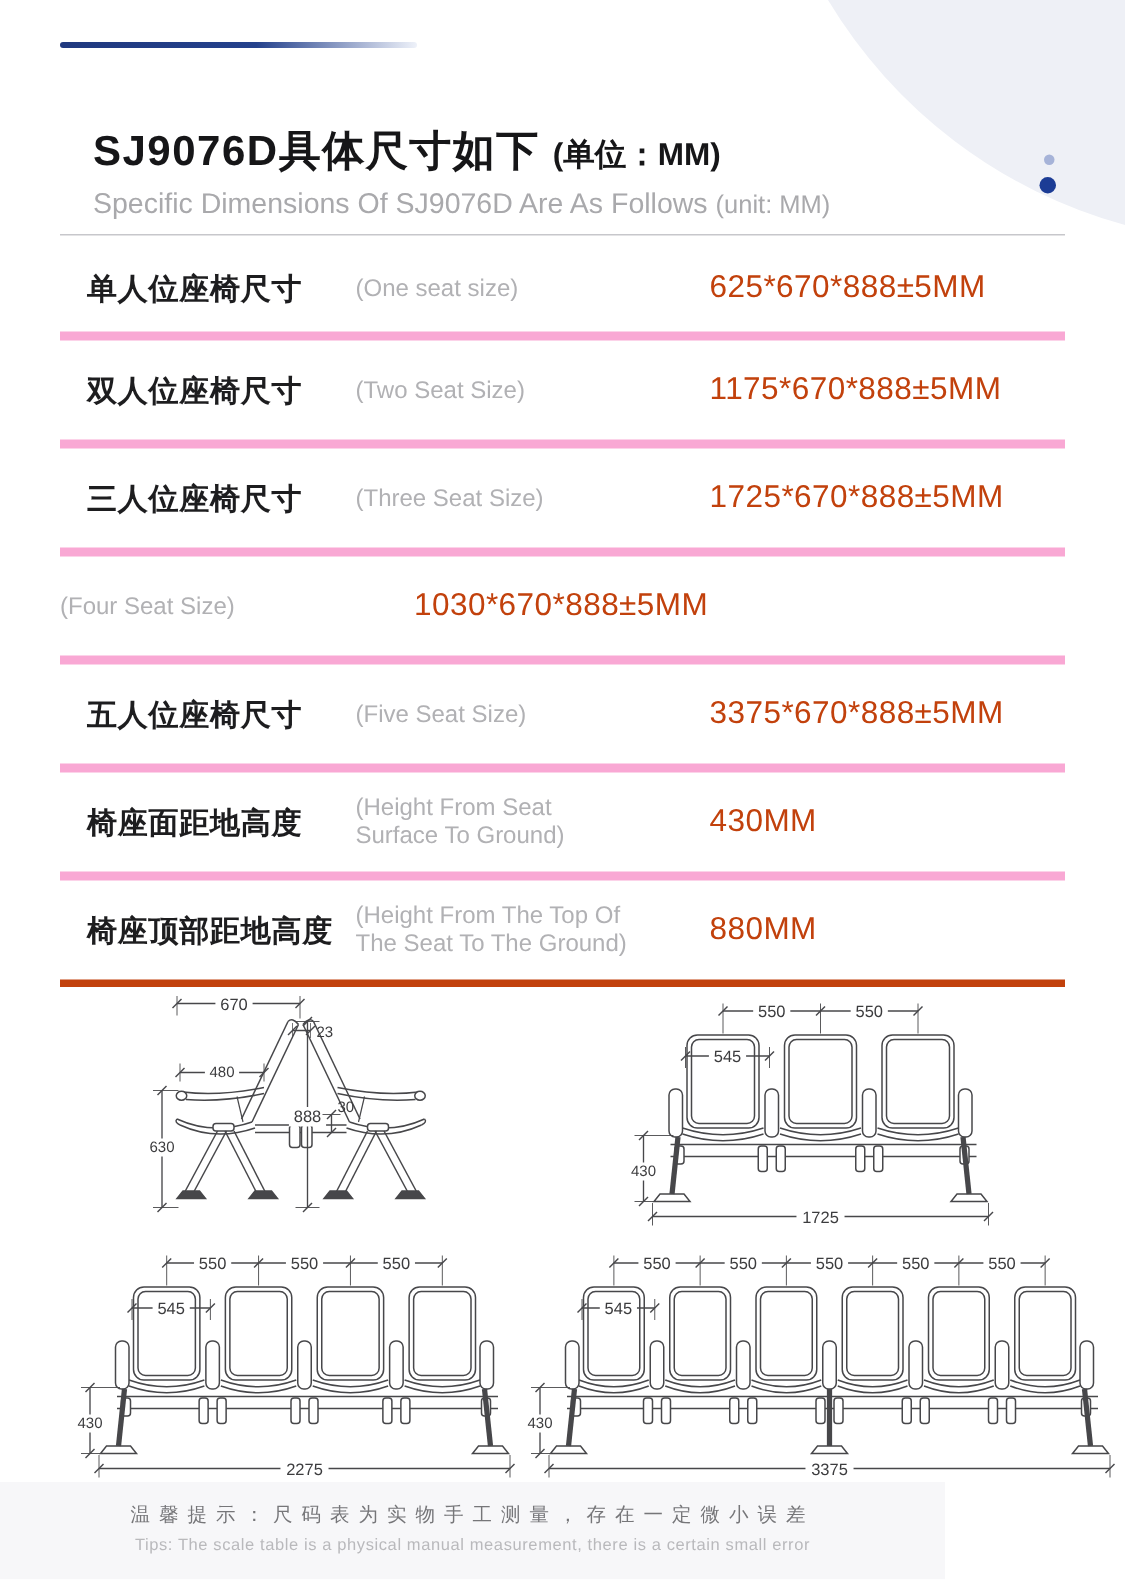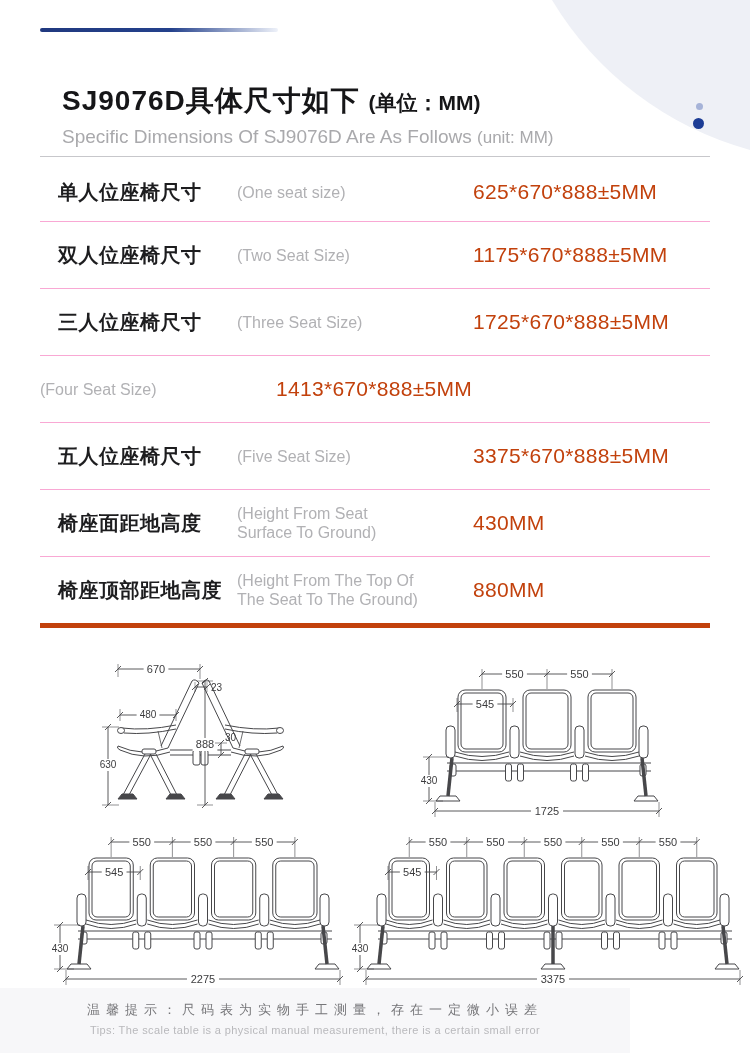--- a/index.html
+++ b/index.html
@@ -12,21 +12,21 @@
         color:#161618;letter-spacing:1px;white-space:nowrap;}
   .title .unit{font-size:21px;letter-spacing:0;text-align:right;}
   .subtitle{position:absolute;left:62px;top:126px;font-size:19px;color:#a9a9ac;white-space:nowrap;}
   .subtitle .sub-unit{font-size:17px;}
   .header-divider{position:absolute;left:40px;top:156px;width:670px;height:1px;background:#c7c7cb;}
   .dot{position:absolute;border-radius:50%;}
   .dot-light{left:696px;top:103px;width:7px;height:7px;background:#a6b3d8;}
   .dot-dark{left:693px;top:118px;width:11px;height:11px;background:#1c3c95;}
 
   .spec-table{position:absolute;left:40px;top:163px;width:670px;}
-  .spec-row{display:flex;align-items:center;height:66px;border-bottom:1px solid #f9a8d4;}
+  .spec-row{display:flex;align-items:center;height:66px;border-bottom:6px solid #f9a8d4;}
   .spec-row.first{height:58px;}
   .spec-row.last{border-bottom:5px solid #c2410c;}
   .c-cn{flex:0 0 179px;padding-left:18px;font-size:20px;font-weight:700;color:#1d1d1f;
         letter-spacing:0.5px;white-space:nowrap;}
   .c-en{flex:0 0 236px;font-size:16px;color:#b1b1b4;line-height:19px;white-space:pre-line;}
   .c-val{flex:1;font-size:21px;color:#c2410c;letter-spacing:0.3px;white-space:nowrap;}
 
   .drawing{position:absolute;}
   #svg-side{left:88px;top:657px;}
   #svg-three{left:413px;top:660px;}
@@ -67,21 +67,21 @@
       <div class="c-en">(Two Seat Size)</div>
       <div class="c-val">1175*670*888±5MM</div>
     </div>
     <div class="spec-row">
       <div class="c-cn">三人位座椅尺寸</div>
       <div class="c-en">(Three Seat Size)</div>
       <div class="c-val">1725*670*888±5MM</div>
     </div>
     <div class="spec-row">
       <div class="c-en">(Four Seat Size)</div>
-      <div class="c-val">1413*670*888±5MM</div>
+      <div class="c-val">1030*670*888±5MM</div>
     </div>
     <div class="spec-row">
       <div class="c-cn">五人位座椅尺寸</div>
       <div class="c-en">(Five Seat Size)</div>
       <div class="c-val">3375*670*888±5MM</div>
     </div>
     <div class="spec-row">
       <div class="c-cn">椅座面距地高度</div>
       <div class="c-en">(Height From Seat
 Surface To Ground)</div>

